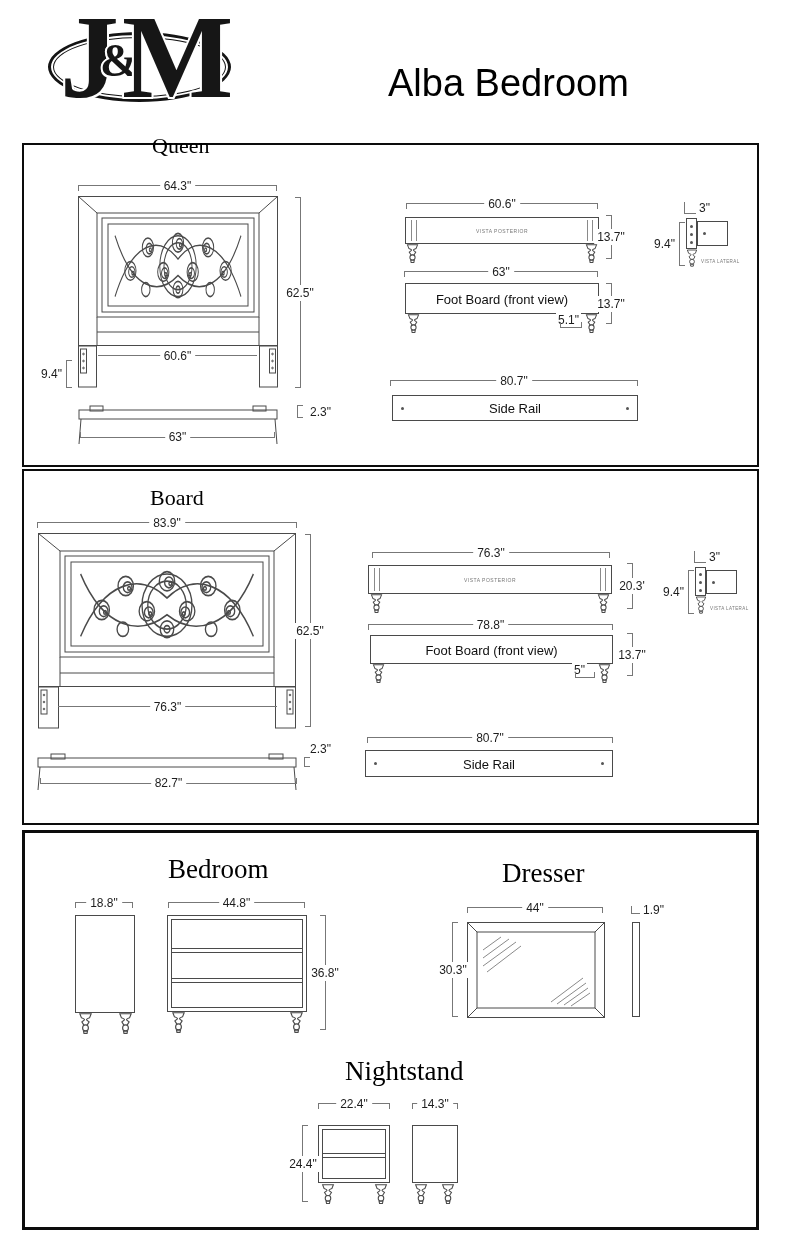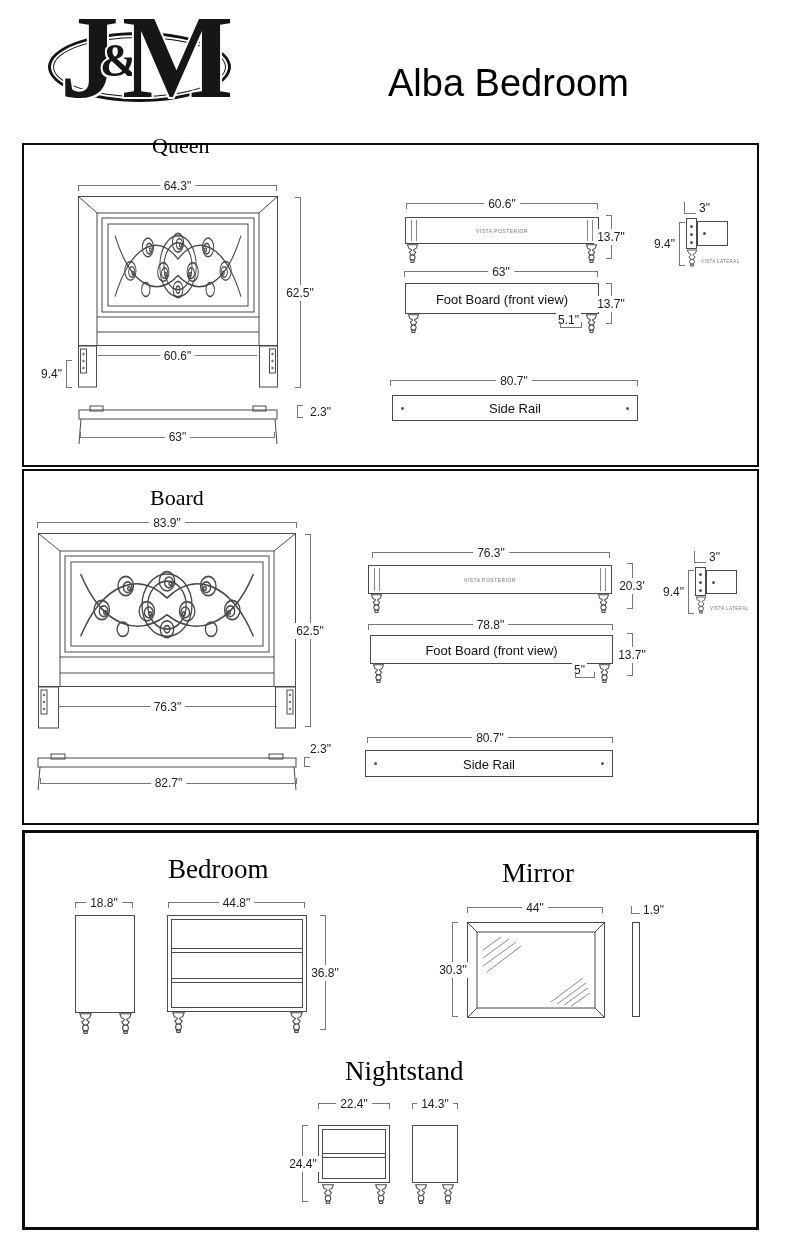--- a/index.html
+++ b/index.html
@@ -370,21 +370,21 @@
 <svg class="abs" style="left:171px;top:1012px" width="15" height="21" viewBox="0 0 18 26">
     <use href="#leg"></use>
   </svg>
 <svg class="abs" style="left:289px;top:1012px" width="15" height="21" viewBox="0 0 18 26">
     <use href="#leg"></use>
   </svg>
 <div class="dimv" style="left:320px;top:915px;height:115px">
     <span>36.8"</span>
   </div>
 
-<div class="sec-title case-title" style="left:502px;top:858px">Mirror</div>
+<div class="sec-title case-title" style="left:502px;top:858px">Dresser</div>
 <div class="dimh" style="left:467px;top:907px;width:136px">
     <span>44"</span>
   </div>
 <svg class="abs" style="left:467px;top:922px" width="138" height="96" viewBox="0 0 138 96">
   <g fill="none" stroke="#4a4a4a">
     <rect x="0.5" y="0.5" width="137" height="95"></rect>
     <rect x="10" y="10" width="118" height="76"></rect>
     <line x1="0.5" y1="0.5" x2="10" y2="10"></line>
       <line x1="137.5" y1="0.5" x2="128" y2="10"></line>
     <line x1="0.5" y1="95.5" x2="10" y2="86"></line>

